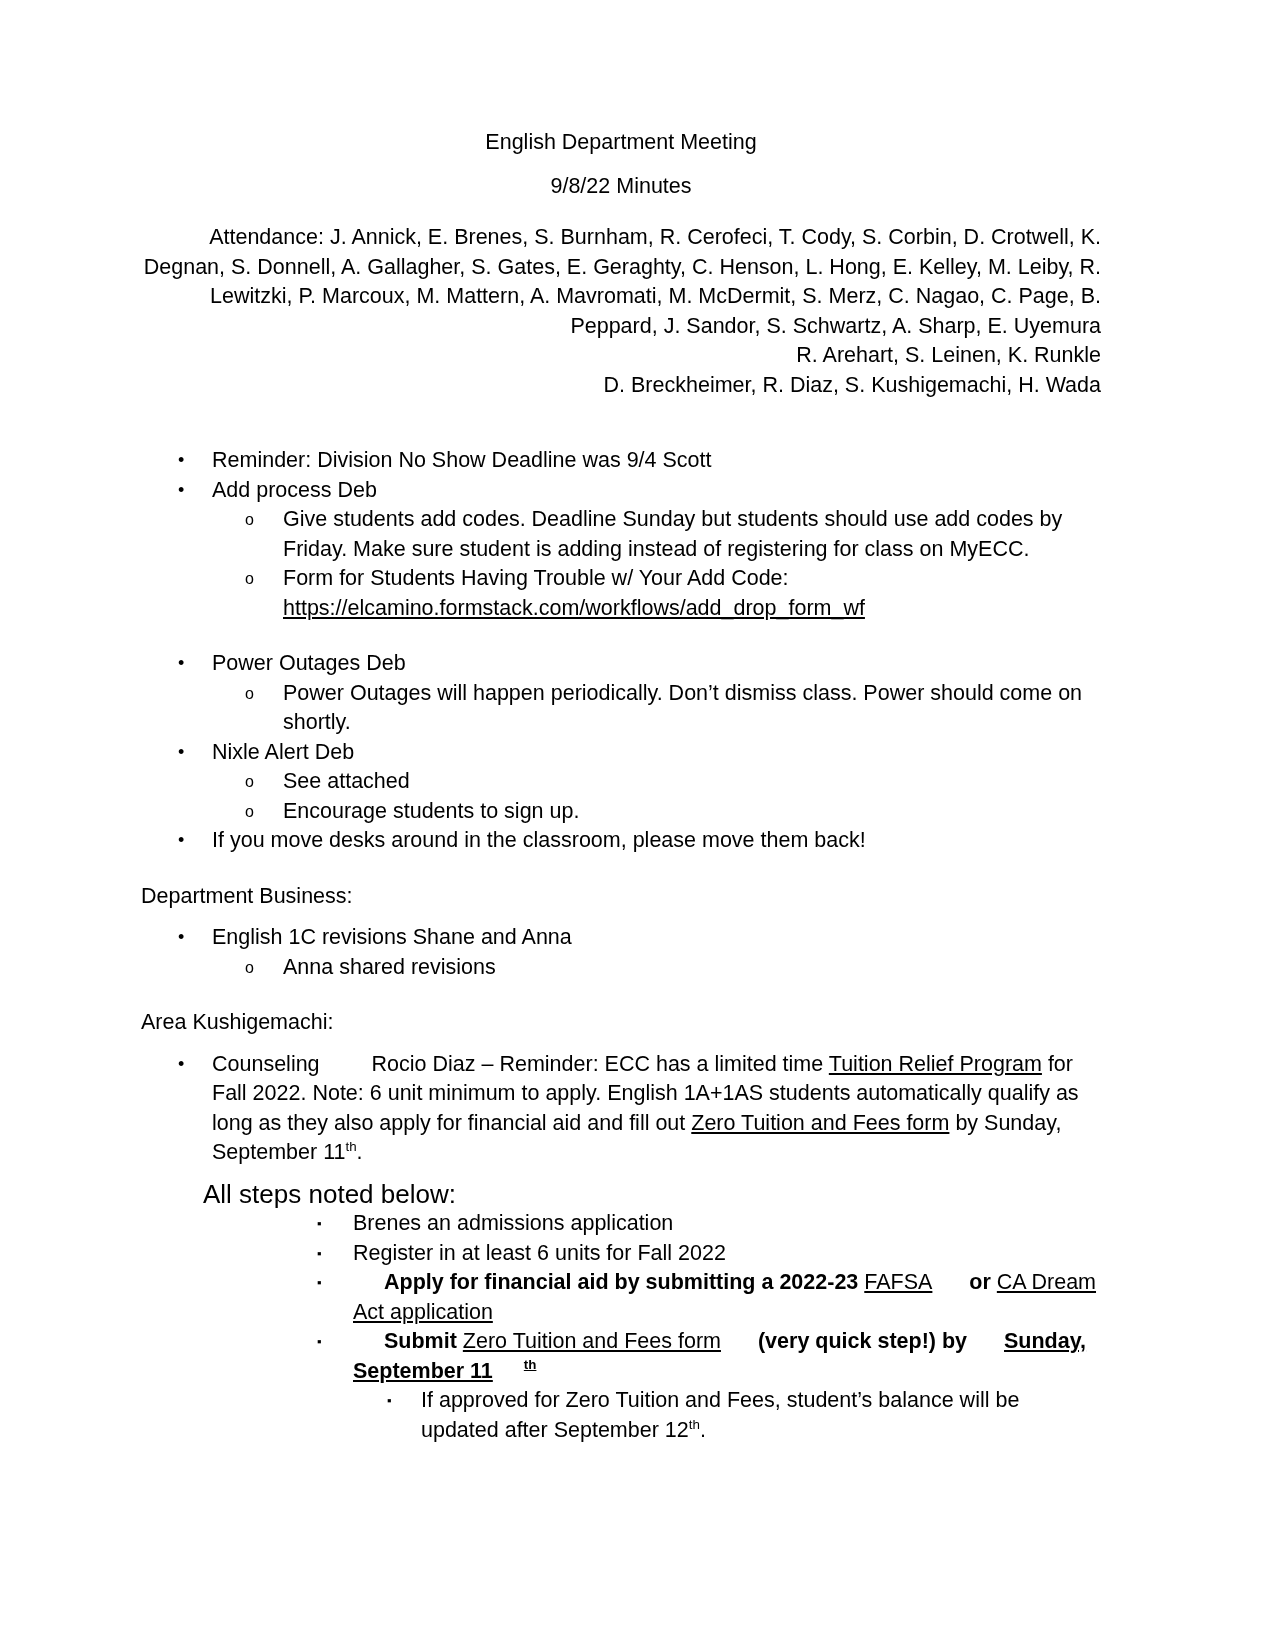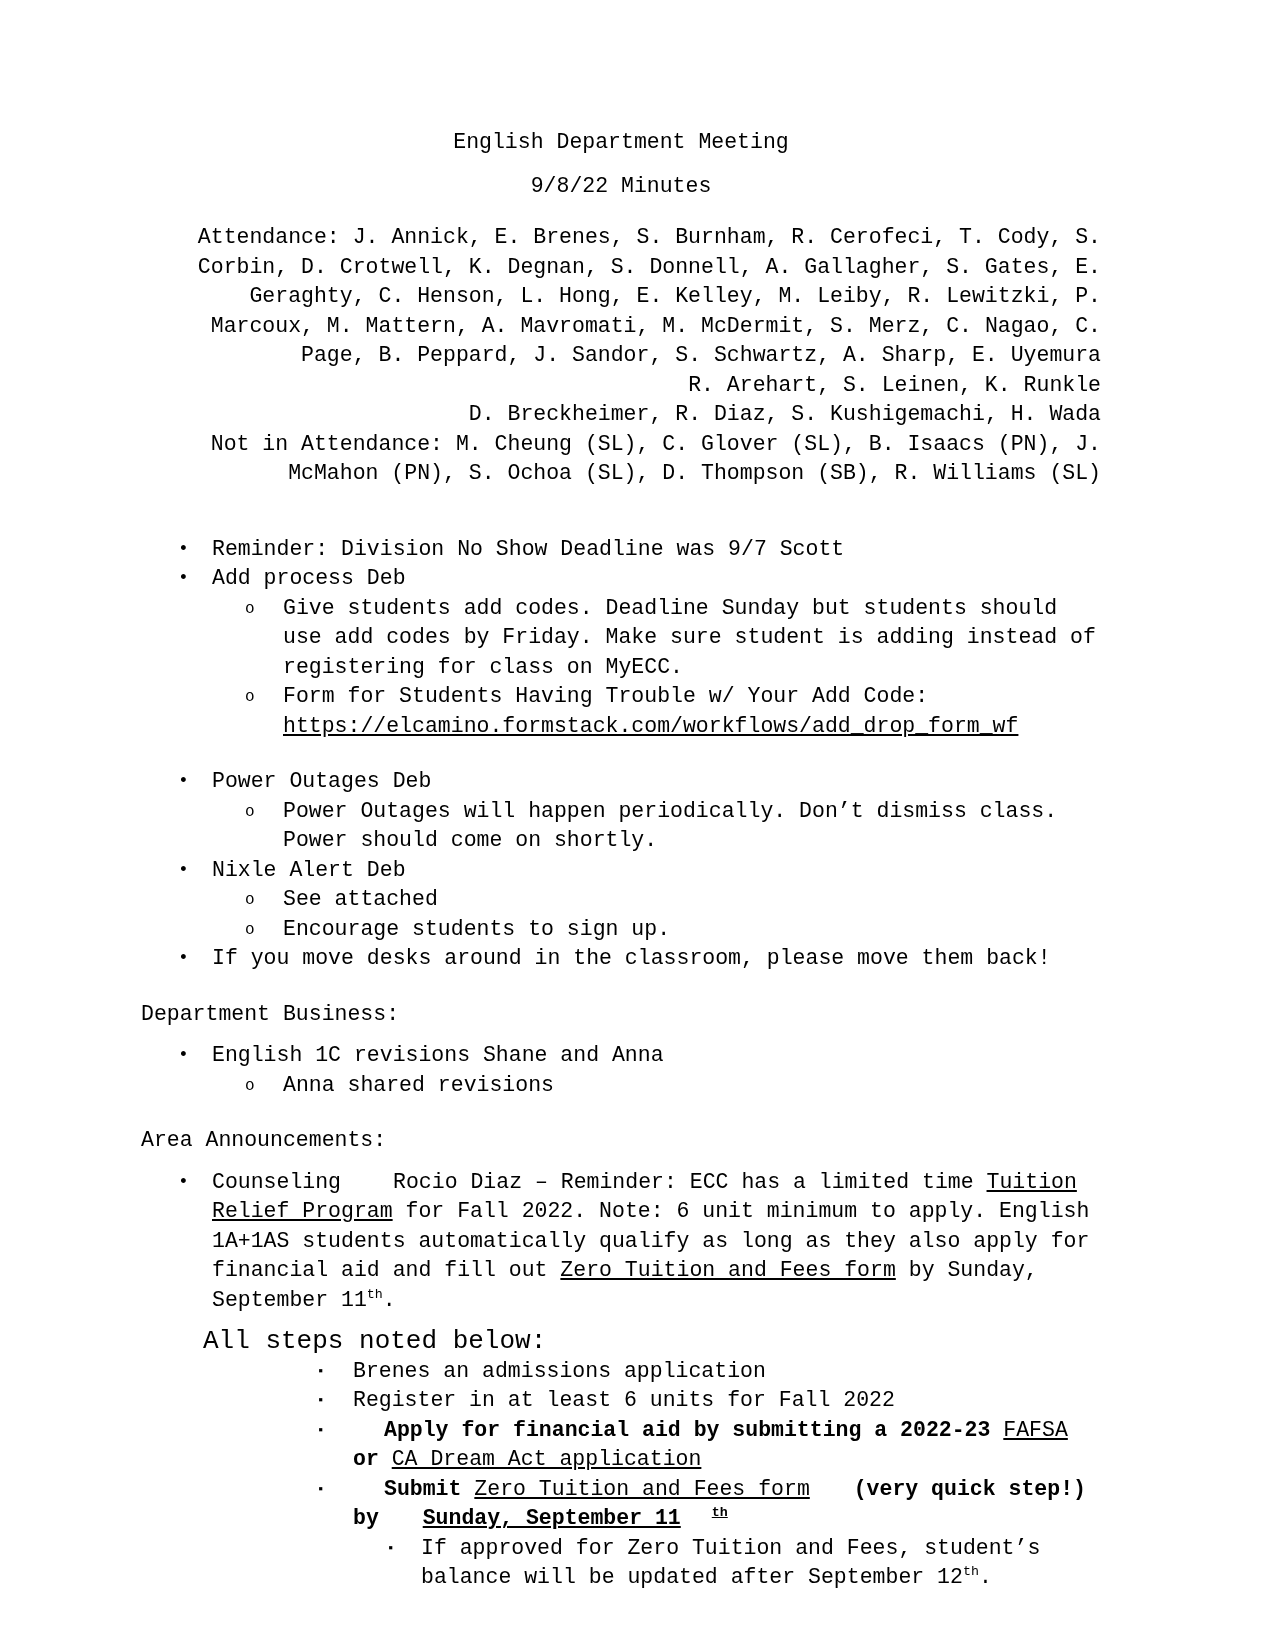--- a/index.html
+++ b/index.html
@@ -7,21 +7,21 @@
     margin: 0;
     padding: 0;
     background: #ffffff;
   }
   .page {
     position: relative;
     width: 1275px;
     height: 1650px;
     margin: 0 auto;
     background: #ffffff;
-    font-family: Liberation Mono, monospace;
+    font-family: Liberation Sans, sans-serif;
     color: #000000;
     box-sizing: border-box;
     overflow: hidden;
   }
   .content {
     position: absolute;
     left: 141px;
     top: 132px;
     width: 960px;
   }
@@ -129,31 +129,30 @@
 
     <div class="ctr">English Department Meeting</div>
     <div class="gap-title"></div>
     <div class="ctr">9/8/22 Minutes</div>
 
     <div class="gap-md"></div>
 
     <p class="body">Attendance: J. Annick, E. Brenes, S. Burnham, R. Cerofeci, T. Cody, S. Corbin, D. Crotwell, K. Degnan, S. Donnell, A. Gallagher, S. Gates, E. Geraghty, C. Henson, L. Hong, E. Kelley, M. Leiby, R. Lewitzki, P. Marcoux, M. Mattern, A. Mavromati, M. McDermit, S. Merz, C. Nagao, C. Page, B. Peppard, J. Sandor, S. Schwartz, A. Sharp, E. Uyemura</p>
     <p class="body">R. Arehart, S. Leinen, K. Runkle</p>
     <p class="body">D. Breckheimer, R. Diaz, S. Kushigemachi, H. Wada</p>
-    <p class="body">Not in Attendance: M. Cheung (SL), C. Glover (SL), B. Isaacs (PN), J. McMahon (PN), S. Ochoa (SL), D. Thompson (SB), R. Williams (SL)</p>
 
     <div class="gap-lg"></div>
 
 
     <div class="gap-sm"></div>
 
     <ul class="lvl1">
       <li class="item">
         <span class="mk">•</span>
-        <span>Reminder: Division No Show Deadline was 9/7    Scott</span>
+        <span>Reminder: Division No Show Deadline was 9/4    Scott</span>
       </li>
       <li class="item">
         <span class="mk">•</span>
         <span>Add process        Deb</span>
       </li>
     </ul>
 
     <ul class="lvl2">
       <li class="item">
         <span class="mk">o</span>
@@ -219,21 +218,21 @@
     </ul>
     <ul class="lvl2">
       <li class="item">
         <span class="mk">o</span>
         <span>Anna shared revisions</span>
       </li>
     </ul>
 
     <div class="gap-md"></div>
 
-    <p class="heading">Area Announcements:</p>
+    <p class="heading">Area Kushigemachi:</p>
 
     <div class="gap-sm"></div>
 
     <ul class="lvl1">
       <li class="item">
         <span class="mk">•</span>
         <span>Counseling</span><span style="display:inline-block;width:52px"></span><span>Rocio Diaz – Reminder: ECC has a limited time </span><span class="link">Tuition Relief Program</span><span> for Fall 2022. Note: 6 unit minimum to apply.  English 1A+1AS students automatically qualify as long as they also apply for financial aid and fill out </span><span class="link">Zero Tuition and Fees form</span><span> by Sunday, September 11</span><sup>th</sup><span>.</span>
       </li>
     </ul>
 

